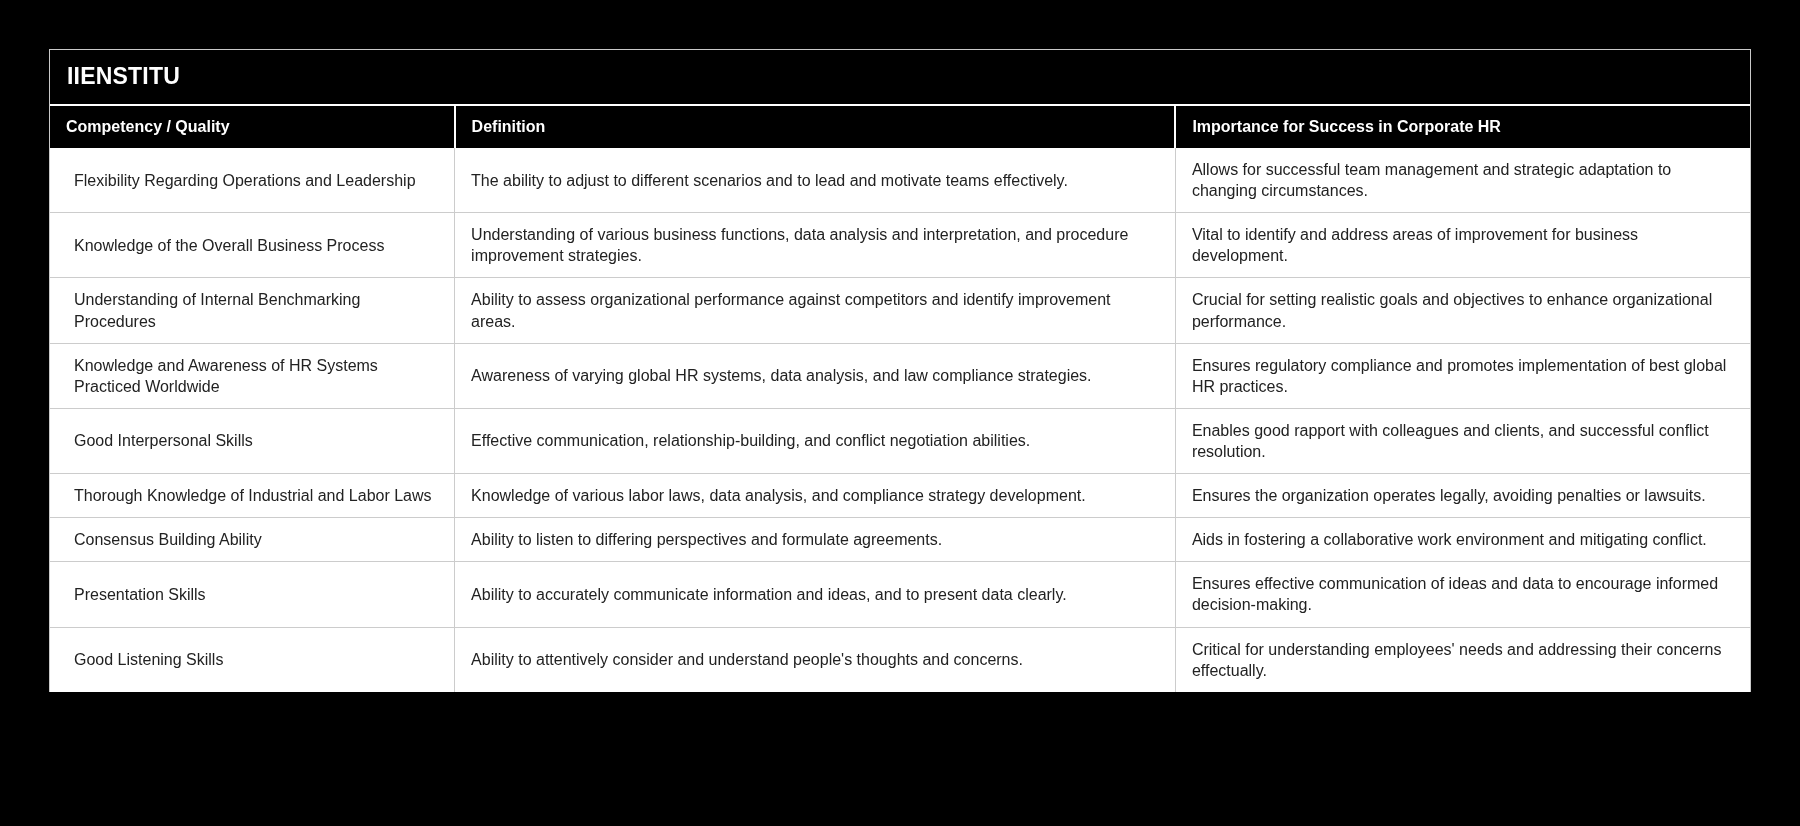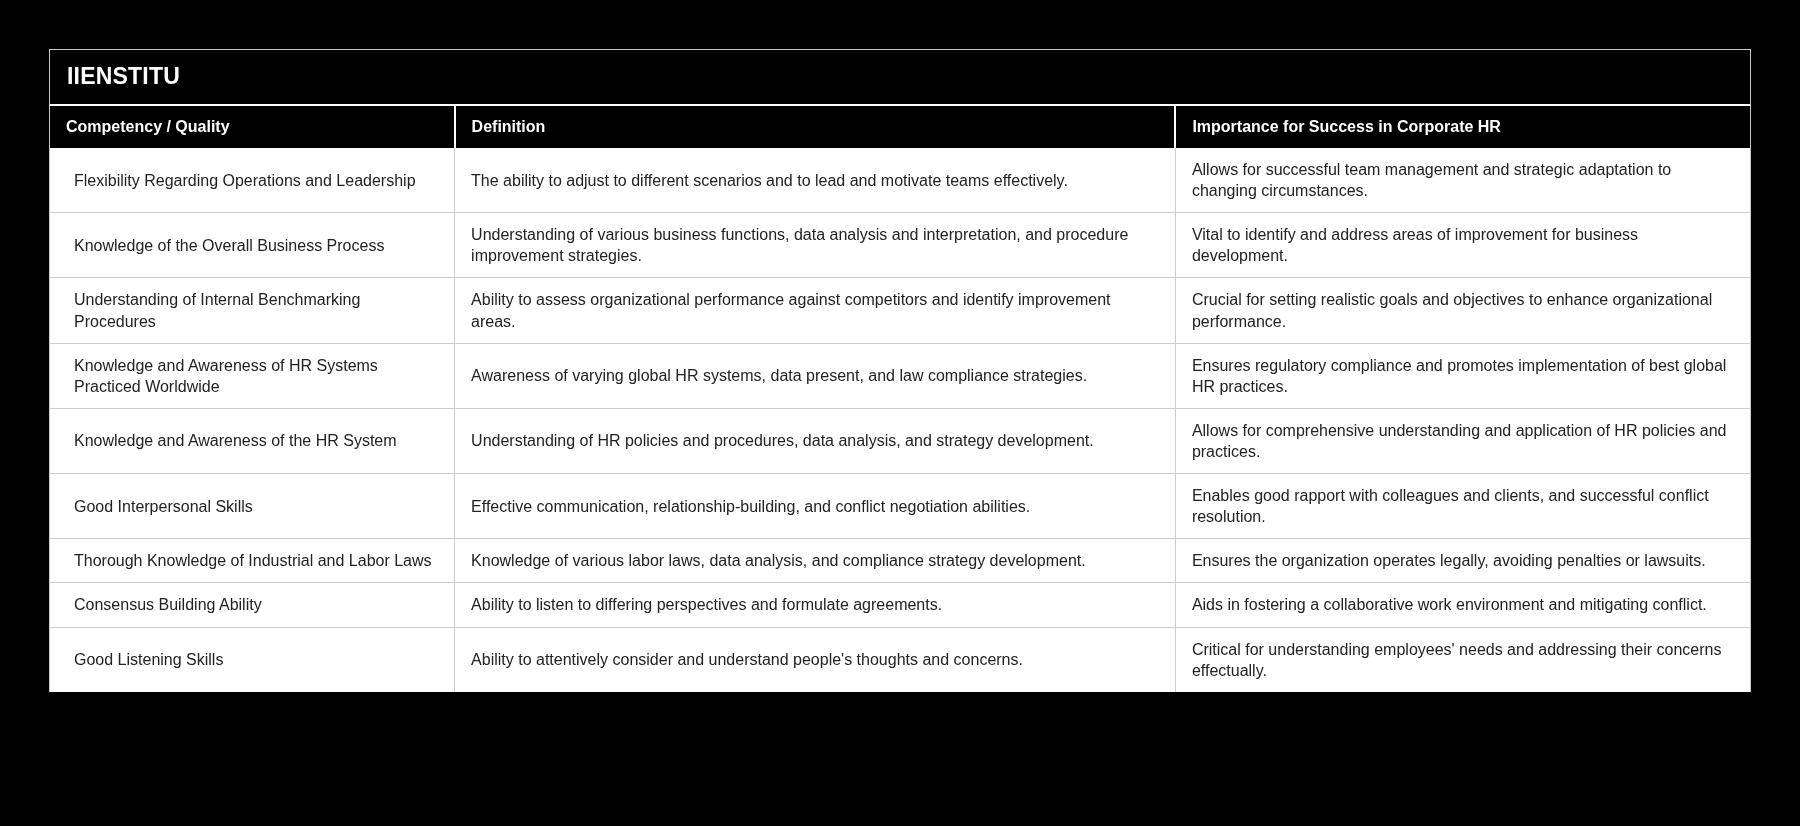--- a/index.html
+++ b/index.html
@@ -92,43 +92,43 @@
         <td>Understanding of various business functions, data analysis and interpretation, and procedure improvement strategies.</td>
         <td>Vital to identify and address areas of improvement for business development.</td>
       </tr>
       <tr>
         <td>Understanding of Internal Benchmarking Procedures</td>
         <td>Ability to assess organizational performance against competitors and identify improvement areas.</td>
         <td>Crucial for setting realistic goals and objectives to enhance organizational performance.</td>
       </tr>
       <tr>
         <td>Knowledge and Awareness of HR Systems Practiced Worldwide</td>
-        <td>Awareness of varying global HR systems, data present, and law compliance strategies.</td>
+        <td>Awareness of varying global HR systems, data analysis, and law compliance strategies.</td>
         <td>Ensures regulatory compliance and promotes implementation of best global HR practices.</td>
-      </tr>
-      <tr>
-        <td>Knowledge and Awareness of the HR System</td>
-        <td>Understanding of HR policies and procedures, data analysis, and strategy development.</td>
-        <td>Allows for comprehensive understanding and application of HR policies and practices.</td>
       </tr>
       <tr>
         <td>Good Interpersonal Skills</td>
         <td>Effective communication, relationship-building, and conflict negotiation abilities.</td>
         <td>Enables good rapport with colleagues and clients, and successful conflict resolution.</td>
       </tr>
       <tr>
         <td>Thorough Knowledge of Industrial and Labor Laws</td>
         <td>Knowledge of various labor laws, data analysis, and compliance strategy development.</td>
         <td>Ensures the organization operates legally, avoiding penalties or lawsuits.</td>
       </tr>
       <tr>
         <td>Consensus Building Ability</td>
         <td>Ability to listen to differing perspectives and formulate agreements.</td>
         <td>Aids in fostering a collaborative work environment and mitigating conflict.</td>
       </tr>
       <tr>
+        <td>Presentation Skills</td>
+        <td>Ability to accurately communicate information and ideas, and to present data clearly.</td>
+        <td>Ensures effective communication of ideas and data to encourage informed decision-making.</td>
+      </tr>
+      <tr>
         <td>Good Listening Skills</td>
         <td>Ability to attentively consider and understand people's thoughts and concerns.</td>
         <td>Critical for understanding employees' needs and addressing their concerns effectually.</td>
       </tr>
     </tbody>
   </table>
 </div>
 
 </body></html>

